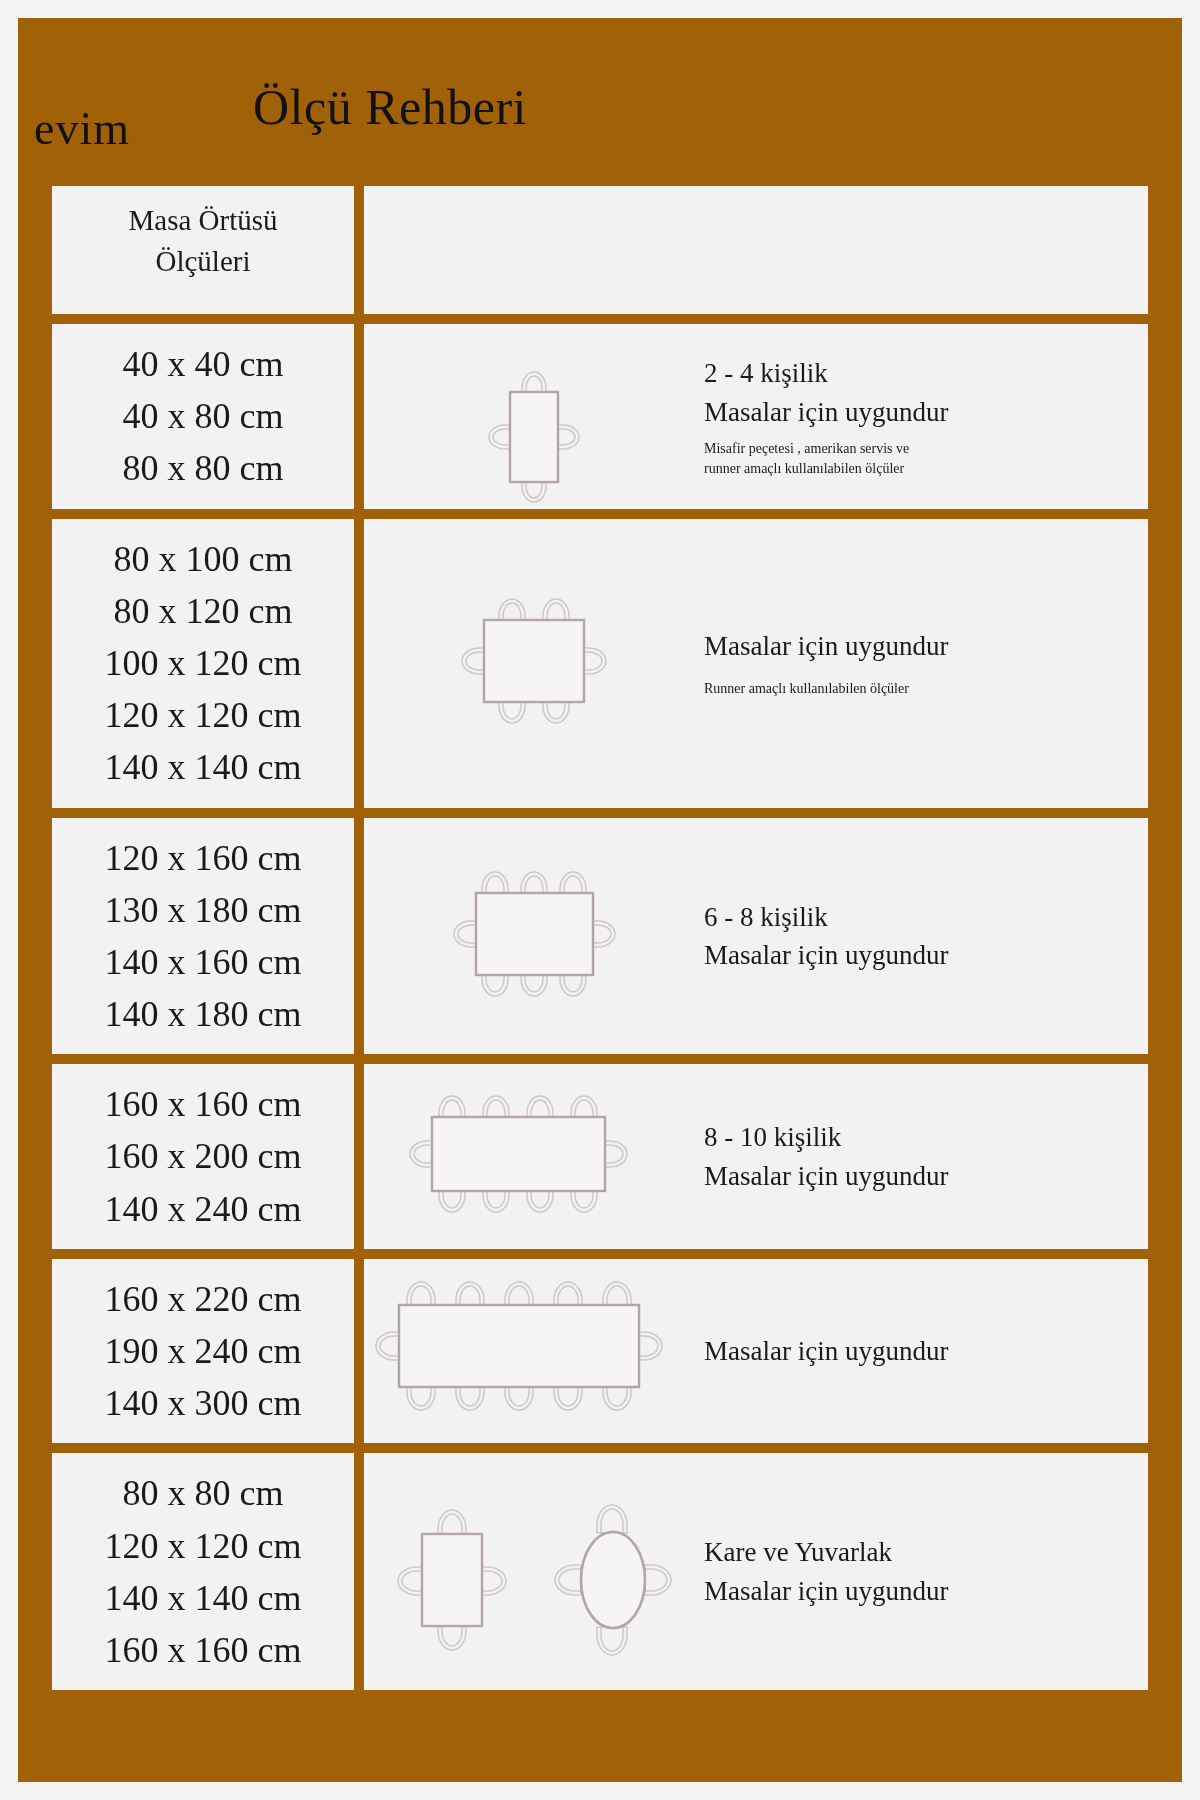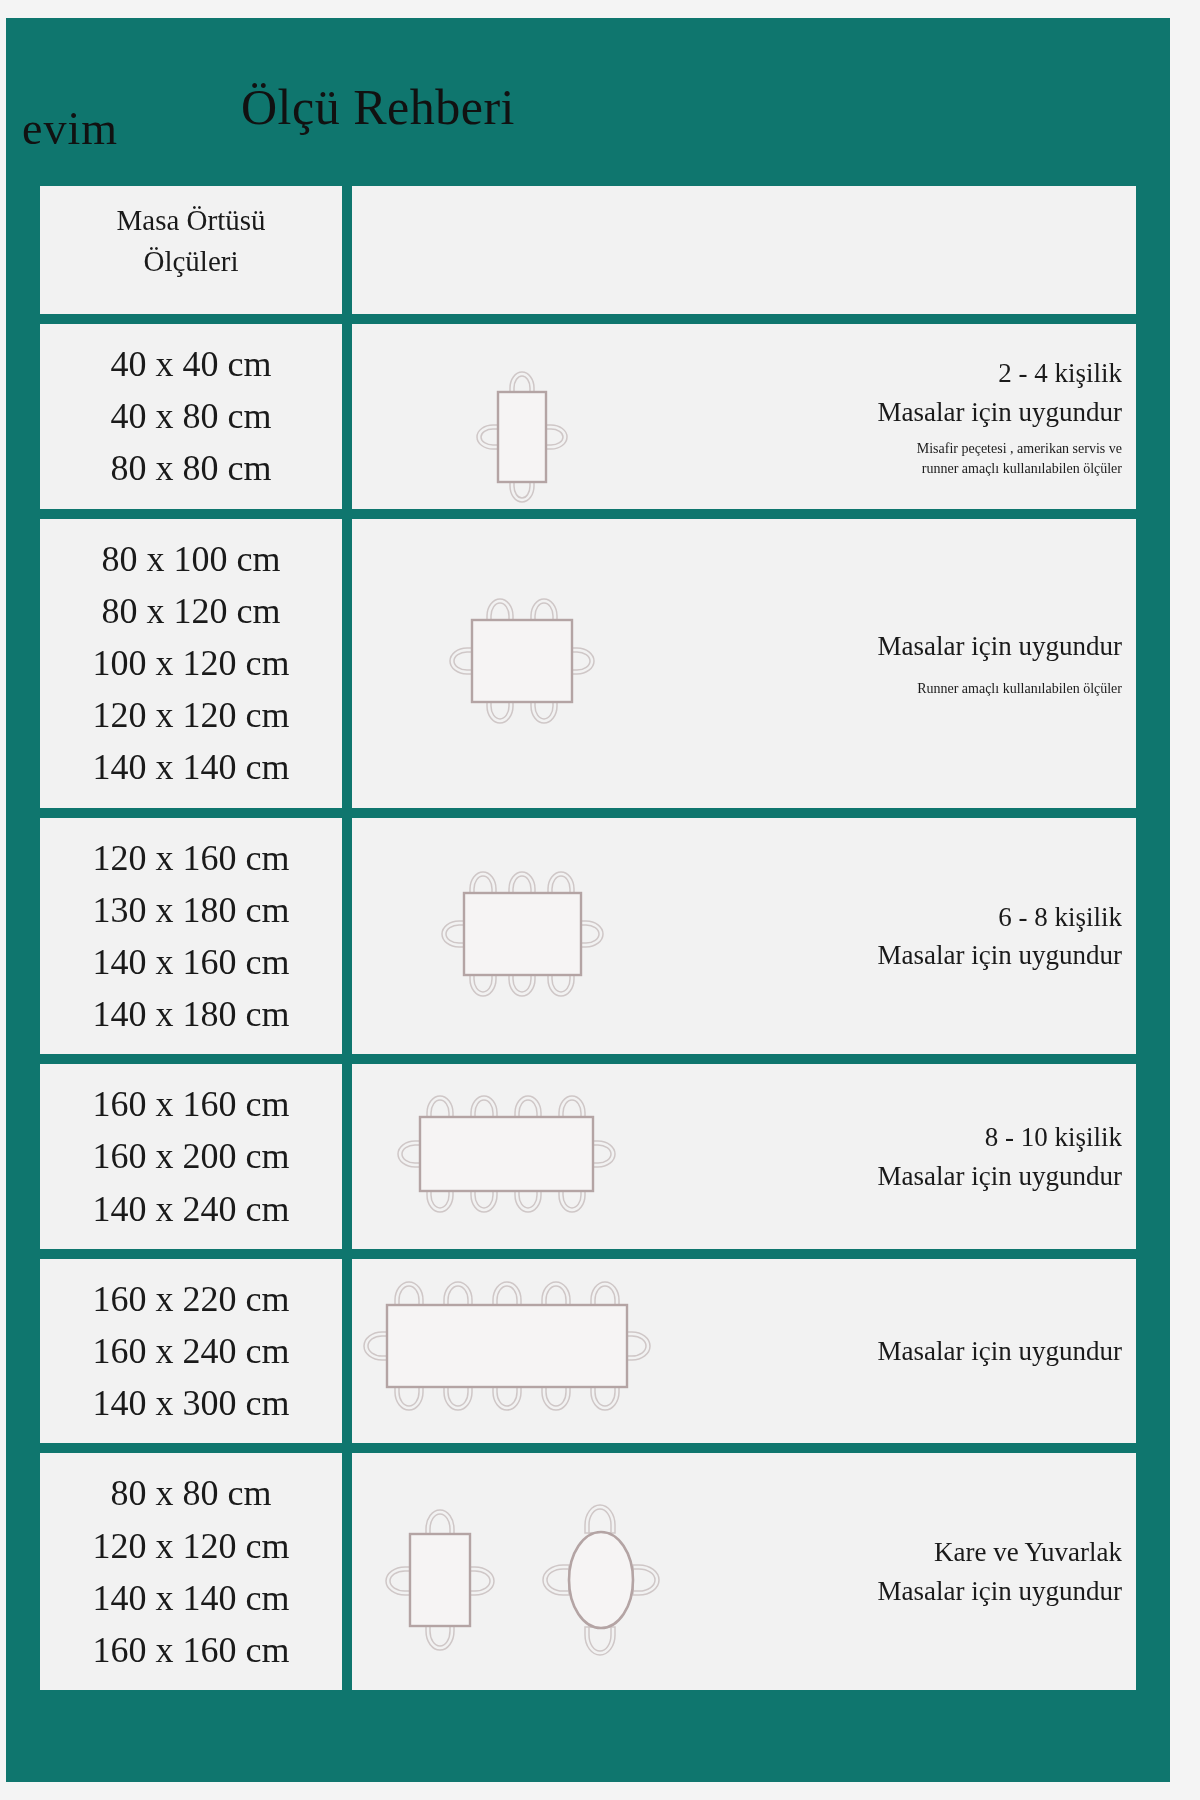--- a/index.html
+++ b/index.html
@@ -4,23 +4,23 @@
 <style>
   html,body{margin:0;padding:0;}
   body{
     width:1200px;height:1800px;
     background:#f4f4f4;
     font-family:"Liberation Serif","DejaVu Serif",serif;
     overflow:hidden;
   }
   .page{
     position:absolute;
-    left:6px;top:18px;
+    left:18px;top:18px;
     width:1164px;height:1764px;
-    background:#0f766e;
+    background:#a16207;
     box-sizing:border-box;
   }
   
   .header{
     position:relative;
     height:160px;
   }
   .brand{
     position:absolute;
     left:16px;top:88px;
@@ -83,21 +83,21 @@
   .diagram{
     width:340px;
     min-width:340px;
     display:flex;
     align-items:center;
     justify-content:center;
     gap:26px;
   }
   .textblock{
     flex:1;
-    text-align:right;
+    text-align:left;
     padding-right:14px;
   }
   .cap-main{
     font-size:27px;
     color:#1a1a1a;
     line-height:1.42;
     white-space:nowrap;
   }
   .cap-sub{
     font-size:14px;
@@ -274,21 +274,21 @@
         <div class="textblock">
           <div class="cap-main">8 - 10 kişilik</div>
           <div class="cap-main">Masalar için uygundur</div>
         </div>
       </div>
     </div>
 
     <div class="row">
       <div class="cell-left">
         <div class="size">160 x 220 cm</div>
-        <div class="size">160 x 240 cm</div>
+        <div class="size">190 x 240 cm</div>
         <div class="size">140 x 300 cm</div>
       </div>
       <div class="cell-right">
         <div class="diagram">
           <svg width="330" height="150" viewBox="0 0 330 150">
             <g class="chair">
               <path d="M38 24 a14 18 0 0 1 28 0 L66 31 L38 31 Z"></path>
               <path d="M42 24 a10 14 0 0 1 20 0 L62 31 L42 31 Z"></path>
               <path d="M87 24 a14 18 0 0 1 28 0 L115 31 L87 31 Z"></path>
               <path d="M91 24 a10 14 0 0 1 20 0 L111 31 L91 31 Z"></path>

